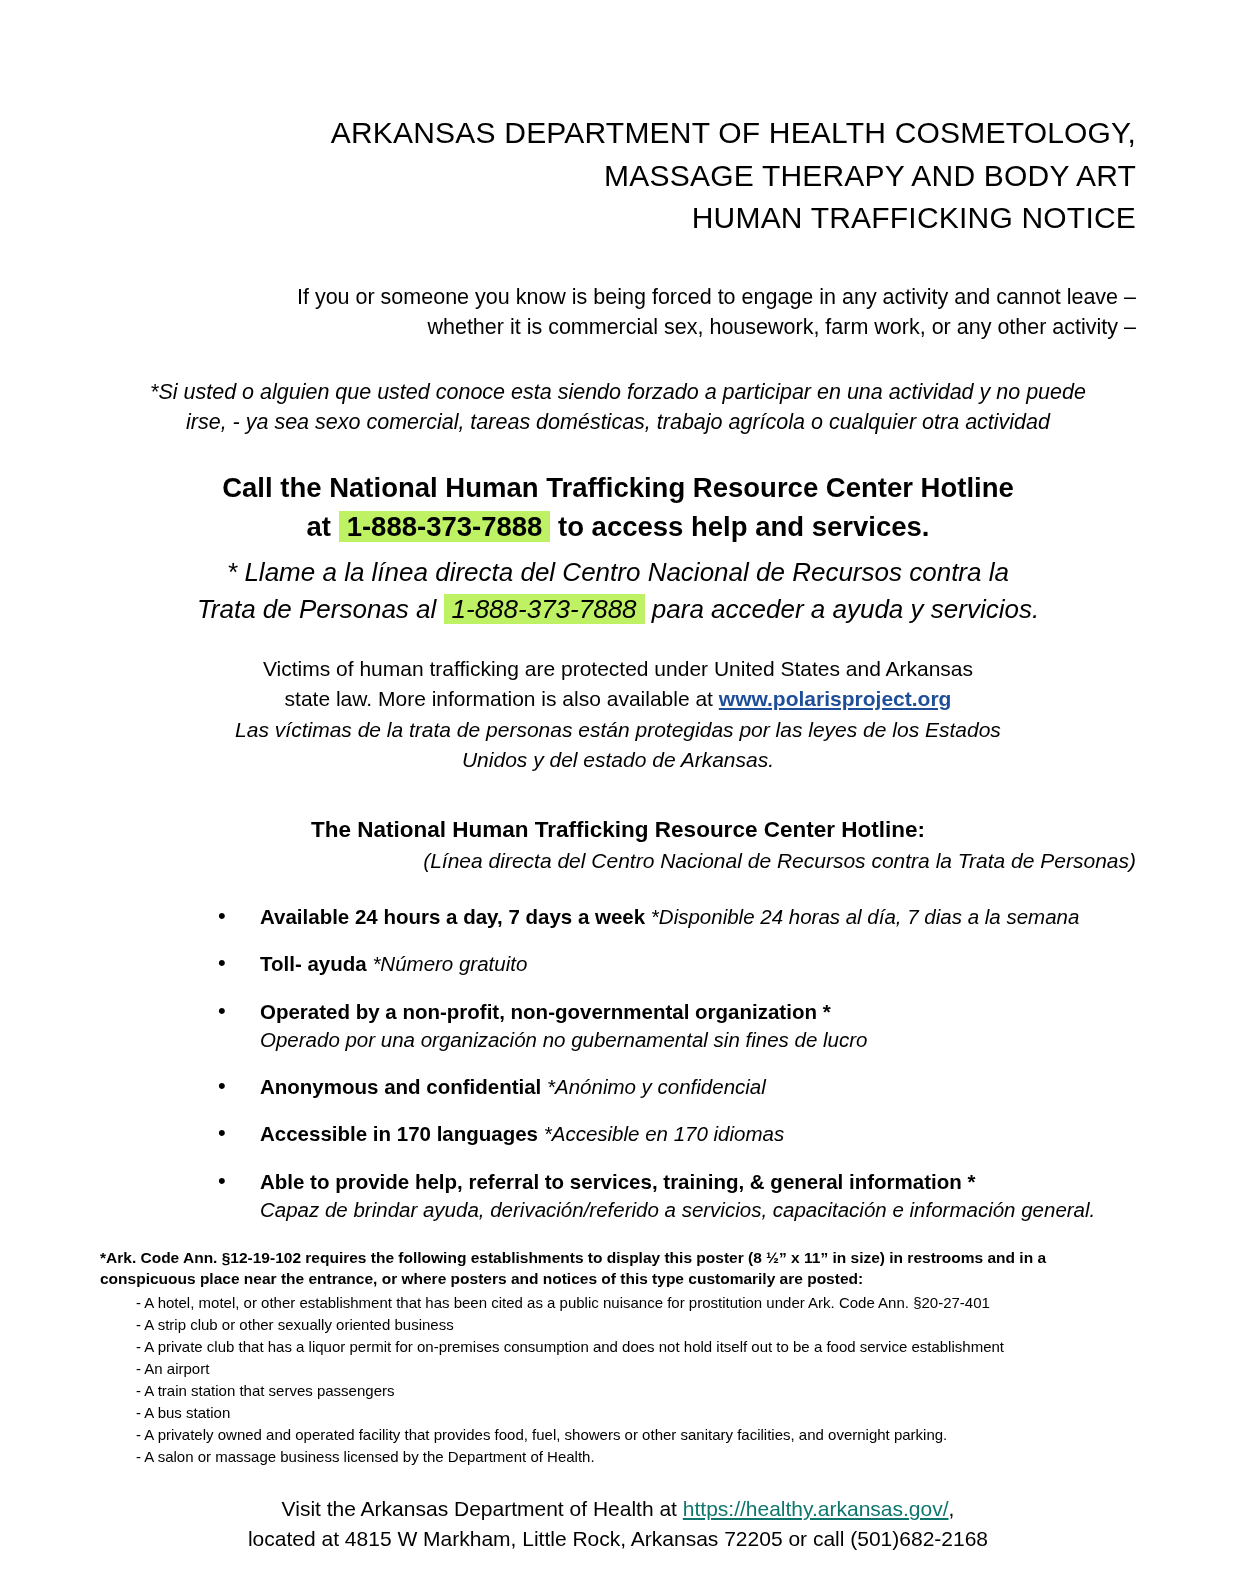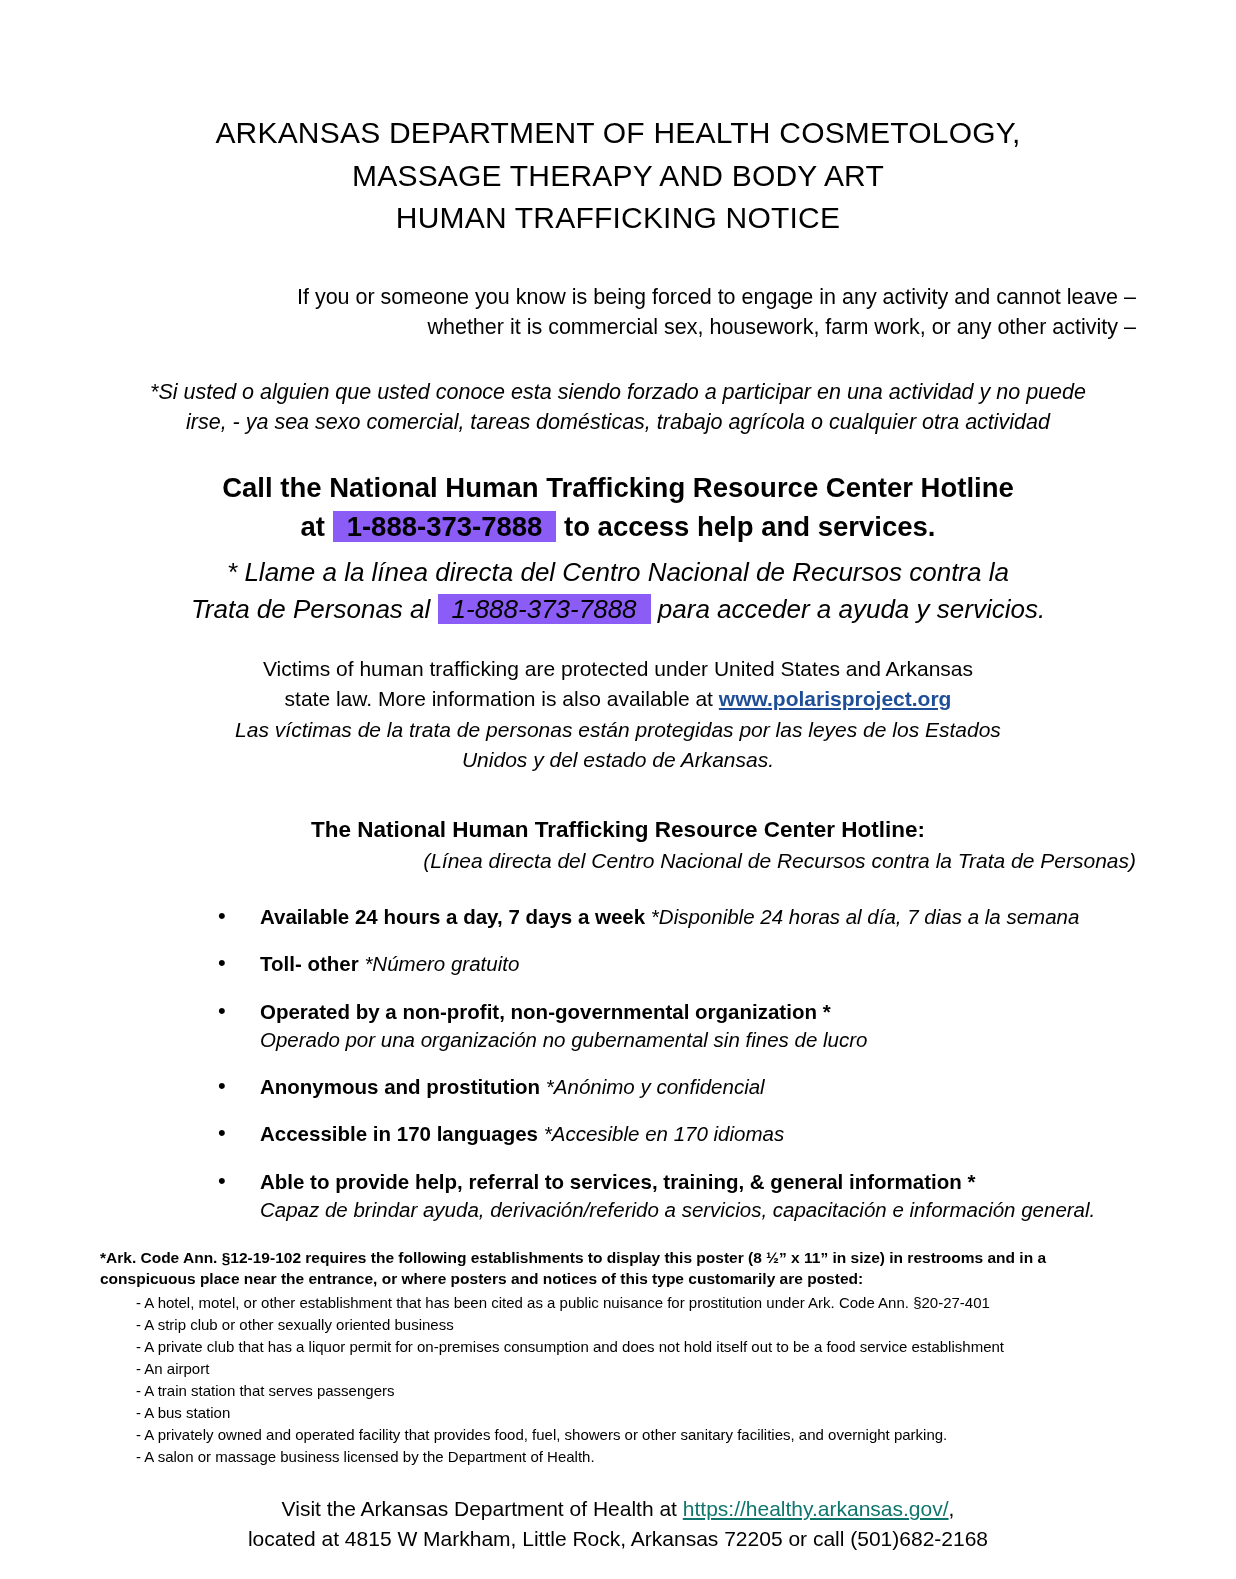--- a/index.html
+++ b/index.html
@@ -18,21 +18,21 @@
     position: relative;
     width: 1236px;
     height: 1579px;
     background: #ffffff;
     box-sizing: border-box;
     padding: 0 100px;
   }
 
   
   .title {
-    text-align: center;
+    text-align: right;
     font-size: 30px;
     line-height: 1.42;
     letter-spacing: 0.2px;
     padding-top: 112px;
   }
   .title div { white-space: nowrap; }
 
   
   .intro-en {
     text-align: right;
@@ -59,22 +59,22 @@
     margin-top: 30px;
   }
   .cta-es {
     text-align: center;
     font-style: italic;
     font-size: 26px;
     line-height: 1.42;
     margin-top: 8px;
   }
   .hl {
-    background: #8b5cf6;
-    padding: 0 14px;
+    background: #bef264;
+    padding: 0 8px;
   }
 
   
   .protect-en {
     text-align: center;
     font-size: 21px;
     line-height: 1.42;
     margin-top: 26px;
   }
   .protect-es {
@@ -217,28 +217,28 @@
   </div>
 
   <div class="hotline-en">The National Human Trafficking Resource Center Hotline:</div>
   <div class="hotline-es">(Línea directa del Centro Nacional de Recursos contra la Trata de Personas)</div>
 
   <ul class="features">
     <li>
       <span class="b">Available 24 hours a day, 7 days a week</span><span class="i"> *Disponible 24 horas al día, 7 dias a la semana</span>
     </li>
     <li>
-      <span class="b">Toll- other</span><span class="i"> *Número gratuito</span>
+      <span class="b">Toll- ayuda</span><span class="i"> *Número gratuito</span>
     </li>
     <li>
       <span class="b">Operated by a non-profit, non-governmental organization *</span>
       <span class="sub-it">Operado por una organización no gubernamental sin fines de lucro</span>
     </li>
     <li>
-      <span class="b">Anonymous and prostitution</span><span class="i"> *Anónimo y confidencial</span>
+      <span class="b">Anonymous and confidential</span><span class="i"> *Anónimo y confidencial</span>
     </li>
     <li>
       <span class="b">Accessible in 170 languages</span><span class="i"> *Accesible en 170 idiomas</span>
     </li>
     <li>
       <span class="b">Able to provide help, referral to services, training, &amp; general information *</span>
       <span class="sub-it">Capaz de brindar ayuda, derivación/referido a servicios, capacitación e información general.</span>
     </li>
   </ul>
 

